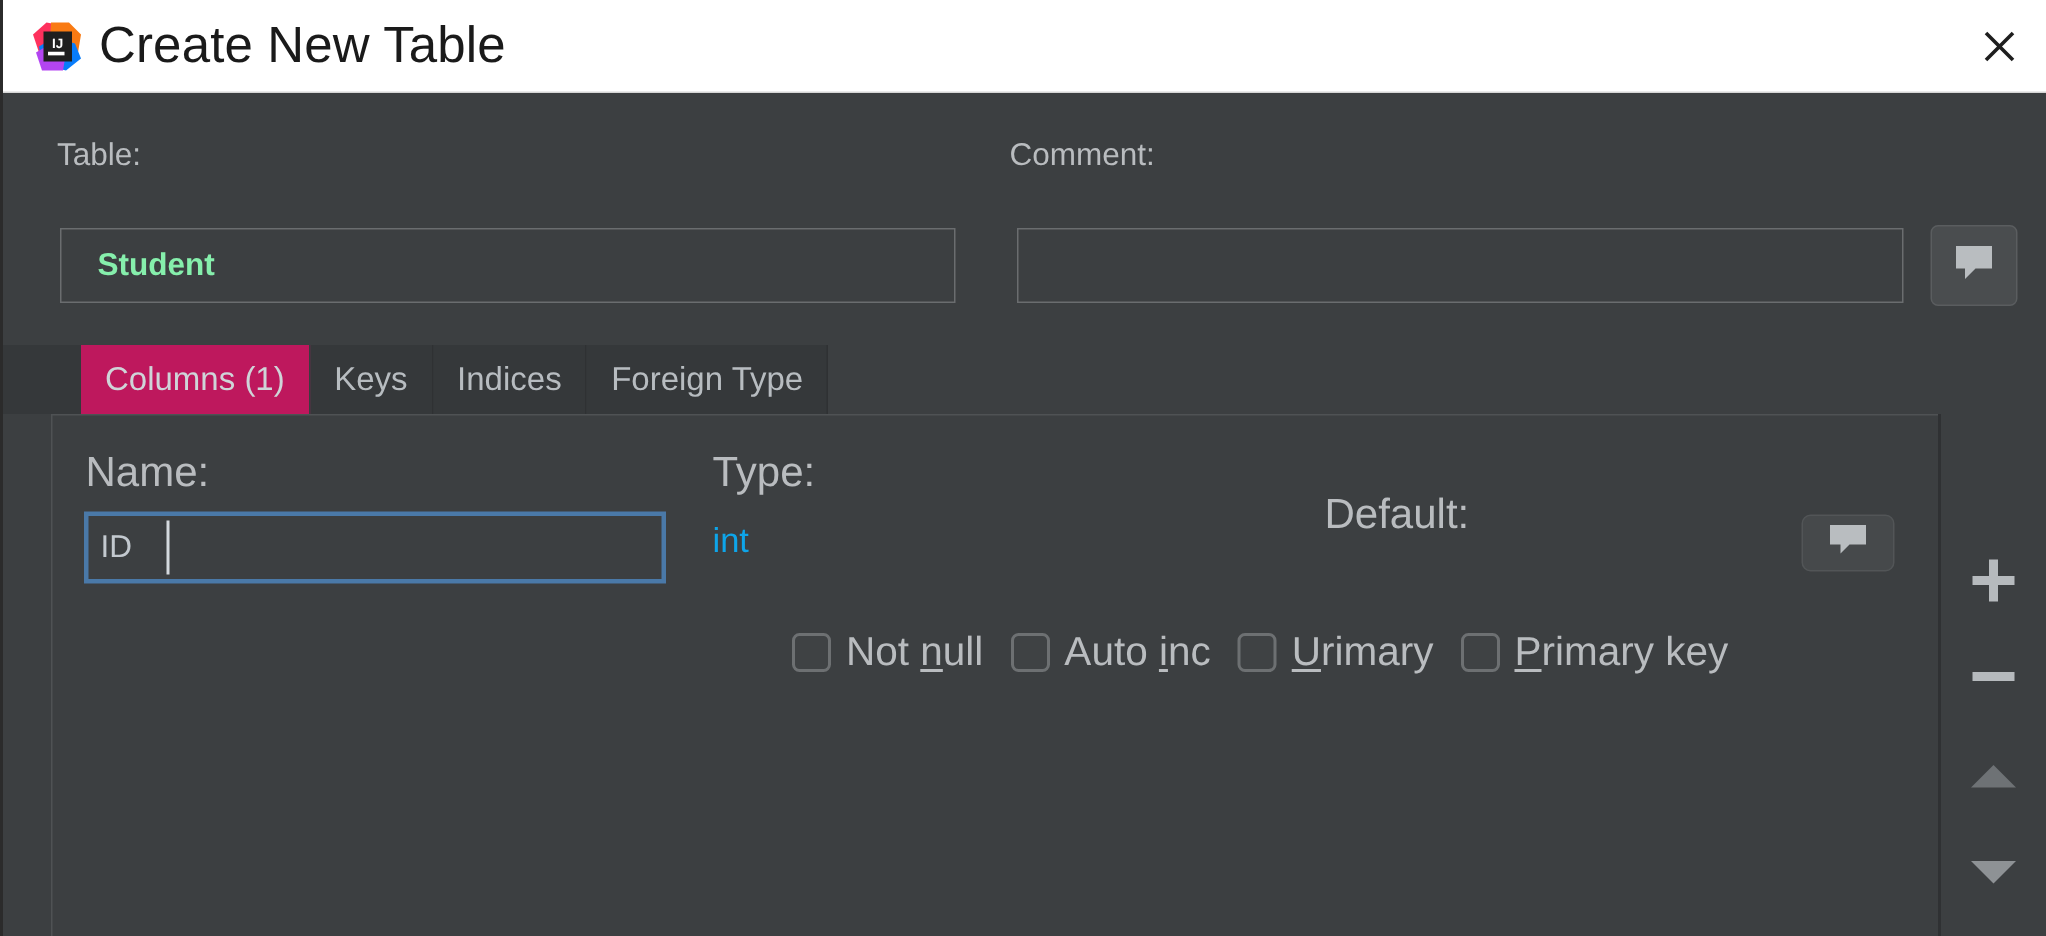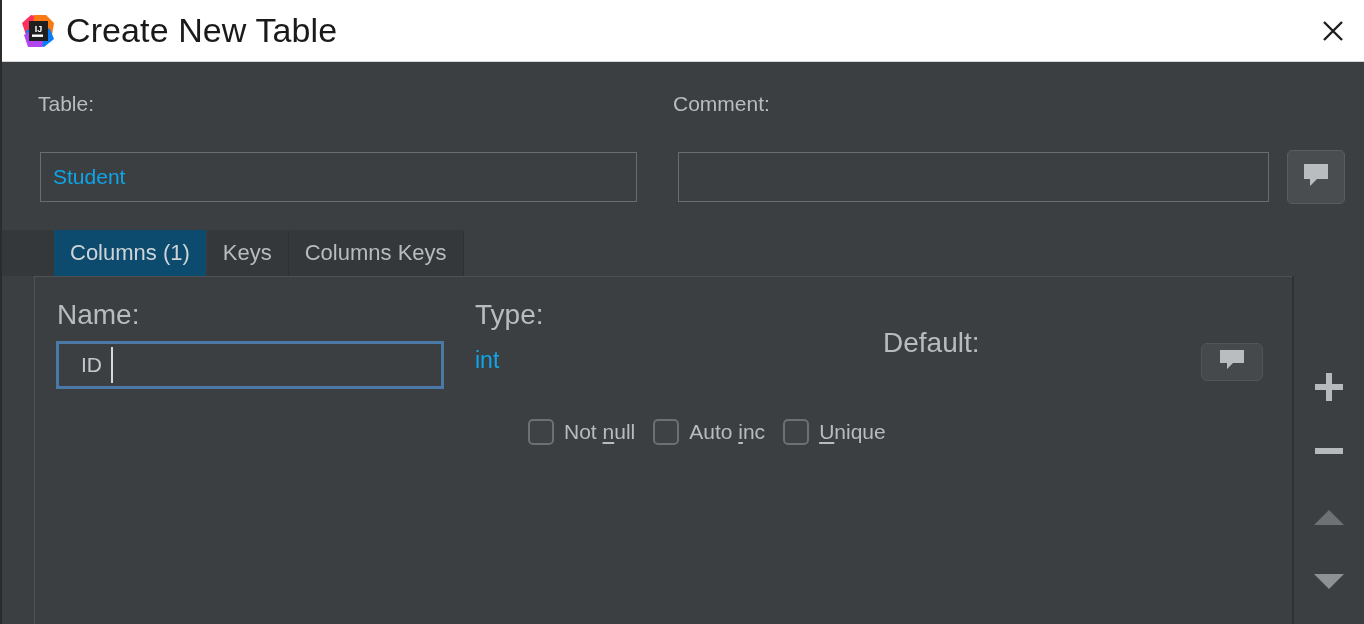--- a/index.html
+++ b/index.html
@@ -83,27 +83,28 @@
     color: #b9bcbf;
     white-space: nowrap;
   }
   .lbl-table   { left: 36px;  top: 30px; }
   .lbl-comment { left: 671px; top: 30px; }
 
   .textfield {
     position: absolute;
     background: #3c3f41;
     border: 1px solid #6a6d6f;
-    color: #0ea5e9;
+    color: #86efac;
     font-size: 21px;
     font-family: "Liberation Sans", sans-serif;
-    padding: 0 12px;
+    padding: 0 24px;
     line-height: 48px;
     height: 50px;
     outline: none;
+    font-weight: bold;
   }
   .tf-table   { left: 38px;  top: 90px; width: 597px; }
   .tf-comment { left: 676px; top: 90px; width: 591px; }
 
   .icon-btn {
     position: absolute;
     background: #4a4d4f;
     border: 1px solid #5a5d5f;
     border-radius: 5px;
     display: flex;
@@ -135,21 +136,21 @@
     display: flex;
     align-items: center;
     padding: 0 16px;
     font-size: 22px;
     color: #b7bcc0;
     background: #35383a;
     border-right: 1px solid #2f3133;
     white-space: nowrap;
   }
   .tab.selected {
-    background: #0c4a6e;
+    background: #be185d;
     color: #cfd4d8;
     border-right: 1px solid #3a3d3f;
   }
   .tab-filler {
     flex: 1;
     background: #3c3f41;
   }
 
   
   .panel {
@@ -175,21 +176,21 @@
 
   .name-input {
     position: absolute;
     left: 21px; top: 64px;
     width: 388px; height: 48px;
     background: #3c3f41;
     border: 3px solid #4a79a8;
     color: #c3c9cf;
     font-size: 21px;
     font-family: "Liberation Sans", sans-serif;
-    padding: 0 22px;
+    padding: 0 8px;
     line-height: 42px;
     outline: none;
   }
   .caret {
     position: absolute;
     left: 76px; top: 70px;
     width: 2px; height: 36px;
     background: #d4d9de;
   }
 
@@ -223,21 +224,21 @@
     gap: 10px;
   }
   .cbox {
     width: 26px; height: 26px;
     border: 2px solid #6d7072;
     border-radius: 5px;
     background: #3f4244;
     flex: none;
   }
   .clabel {
-    font-size: 21px;
+    font-size: 27px;
     color: #b9bcbf;
     white-space: nowrap;
   }
   .clabel u { text-decoration: underline; text-underline-offset: 3px; }
 
   
   .toolbar-sep {
     position: absolute;
     left: 1290px; top: 214px;
     width: 2px; height: 410px;
@@ -325,21 +326,22 @@
           <svg width="30" height="28" viewBox="0 0 30 28">
             <path d="M3 3 H27 V18 H16 L9 25 V18 H3 Z" fill="#b9bdc0"></path>
           </svg>
         </span>
       </div>
     </div>
 
     <div class="tabstrip">
       <div class="tab selected">Columns (1)</div>
       <div class="tab">Keys</div>
-      <div class="tab">Columns Keys</div>
+      <div class="tab">Indices</div>
+      <div class="tab">Foreign Type</div>
       <div class="tab-filler"></div>
     </div>
 
     <div class="panel">
 
       <div class="col-header hdr-name">Name:</div>
       <div class="col-header hdr-type">Type:</div>
       <div class="col-header hdr-default">Default:</div>
 
       <input class="name-input" type="text" value="ID" style="">
@@ -361,23 +363,27 @@
           <span class="clabel"><span>Not </span><u>n</u><span>ull</span></span>
         </label>
 
         <label class="checkitem">
           <span class="cbox"></span>
           <span class="clabel"><span>Auto </span><u>i</u><span>nc</span></span>
         </label>
 
         <label class="checkitem">
           <span class="cbox"></span>
-          <span class="clabel"><span></span><u>U</u><span>nique</span></span>
+          <span class="clabel"><span></span><u>U</u><span>rimary</span></span>
         </label>
 
+        <label class="checkitem">
+          <span class="cbox"></span>
+          <span class="clabel"><span></span><u>P</u><span>rimary key</span></span>
+        </label>
       </div>
 
     </div>
 
     <div class="toolbar-sep"></div>
     <div class="toolbar">
       <div class="tb-btn tb-add">
         <span class="glyph-plus"></span>
       </div>
       <div class="tb-btn tb-del">

